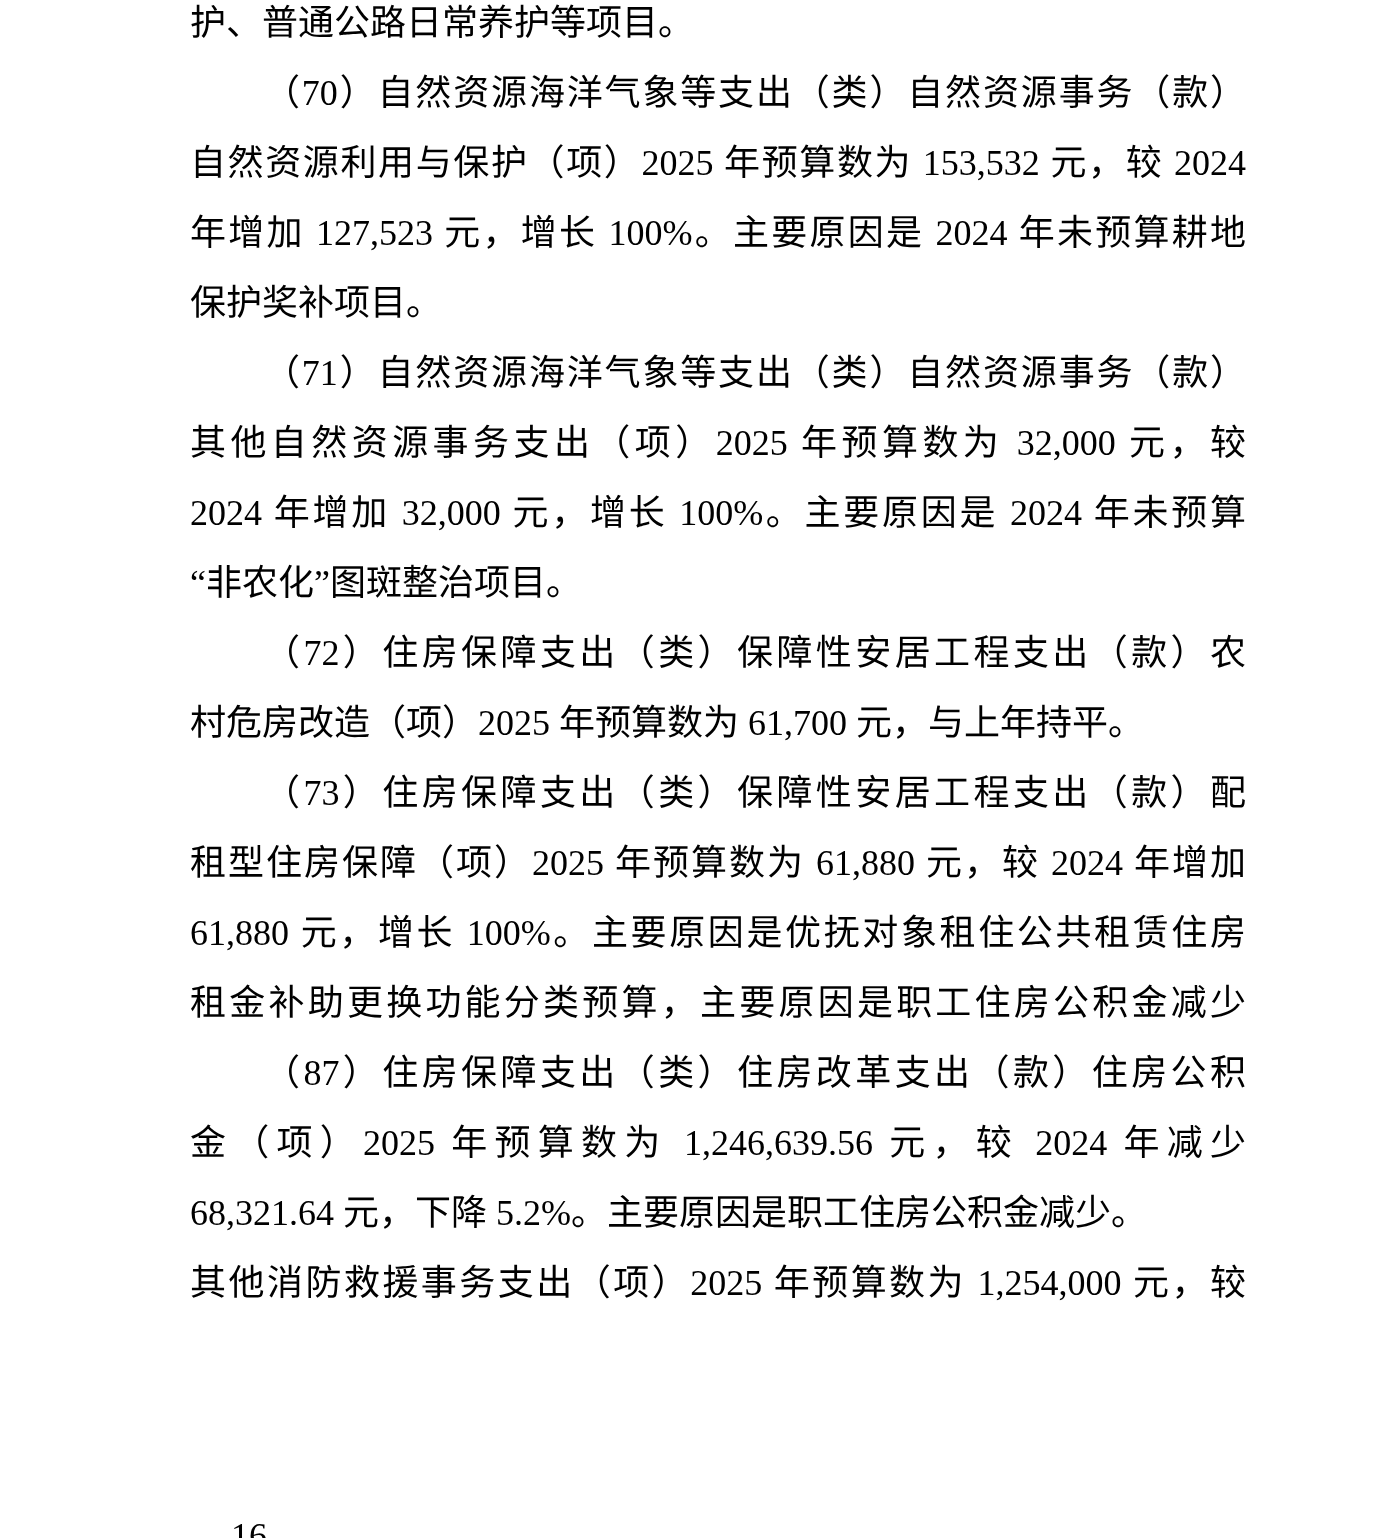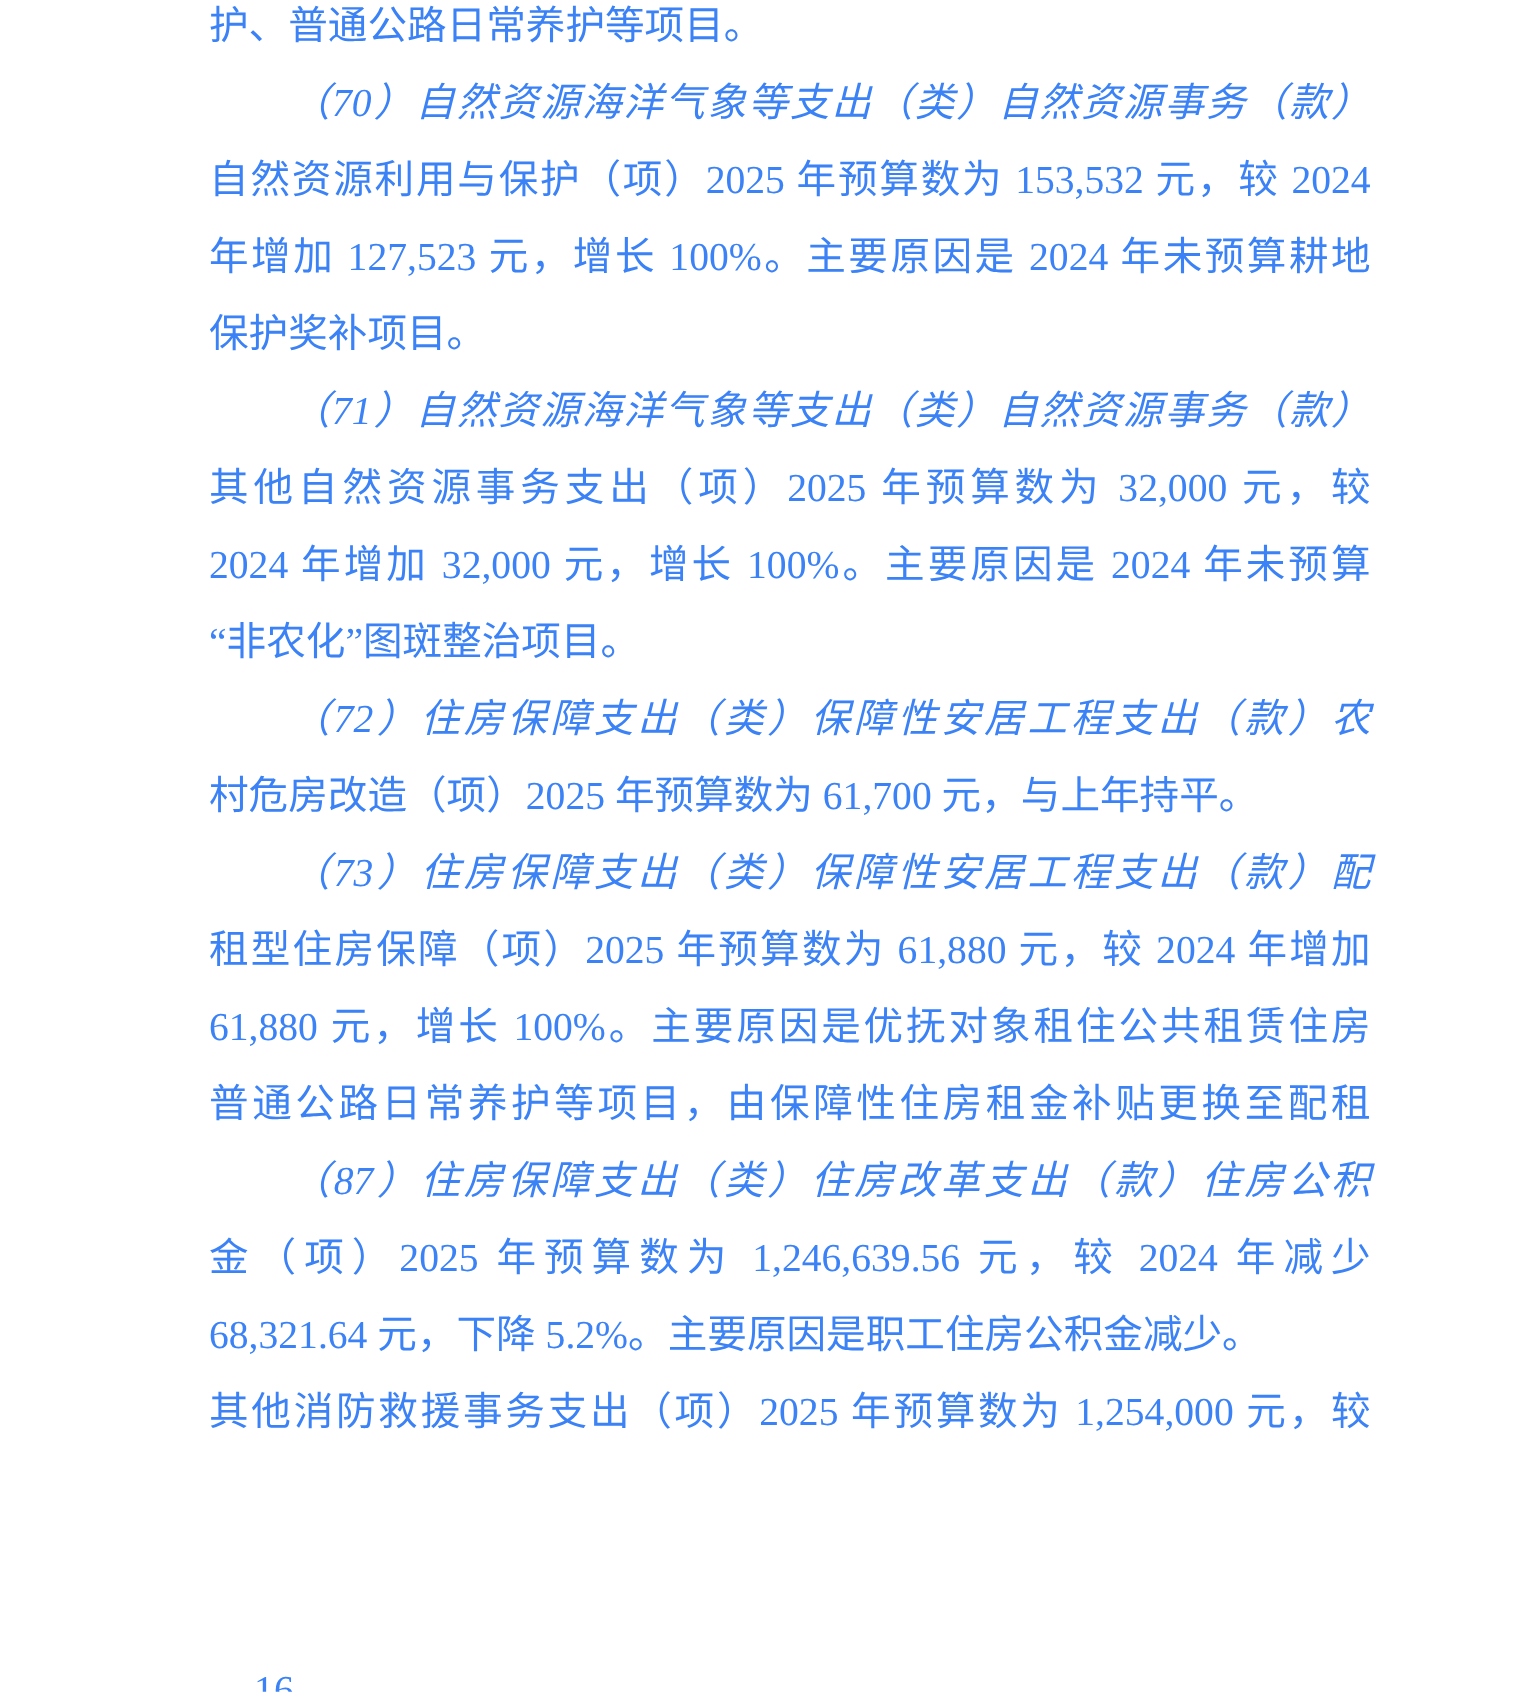--- a/index.html
+++ b/index.html
@@ -10,21 +10,21 @@
     width: 1399px;
     height: 1538px;
     background: #ffffff;
     overflow: hidden;
   }
   .page {
     position: relative;
     width: 1399px;
     height: 1538px;
     background: #ffffff;
-    color: #3b82f6;
+    color: #000000;
     overflow: hidden;
     font-family: "Liberation Serif", "DejaVu Serif", serif;
   }
   .content {
     position: absolute;
     left: 190px;
     top: -12px;
     width: 1056px;
     font-size: 36px;
     line-height: 70px;
@@ -33,21 +33,20 @@
     text-align: justify;
     text-align-last: justify;
     text-justify: inter-character;
     white-space: normal;
   }
   .line.end {
     text-align-last: left;
   }
   .line.indent {
     text-indent: 74px;
-    font-style: italic;
   }
   .footer {
     position: absolute;
     left: 186px;
     top: 1501px;
     font-size: 36px;
     line-height: 70px;
     white-space: nowrap;
   }
 </style>
@@ -63,20 +62,20 @@
       <div class="line end">保护奖补项目。</div>
       <div class="line indent">（71）自然资源海洋气象等支出（类）自然资源事务（款）</div>
       <div class="line">其他自然资源事务支出（项）2025 年预算数为 32,000 元，较</div>
       <div class="line">2024 年增加 32,000 元，增长 100%。主要原因是 2024 年未预算</div>
       <div class="line end">“非农化”图斑整治项目。</div>
       <div class="line indent">（72）住房保障支出（类）保障性安居工程支出（款）农</div>
       <div class="line end">村危房改造（项）2025 年预算数为 61,700 元，与上年持平。</div>
       <div class="line indent">（73）住房保障支出（类）保障性安居工程支出（款）配</div>
       <div class="line">租型住房保障（项）2025 年预算数为 61,880 元，较 2024 年增加</div>
       <div class="line">61,880 元，增长 100%。主要原因是优抚对象租住公共租赁住房</div>
-      <div class="line">普通公路日常养护等项目，由保障性住房租金补贴更换至配租</div>
+      <div class="line">租金补助更换功能分类预算，主要原因是职工住房公积金减少</div>
       <div class="line indent">（87）住房保障支出（类）住房改革支出（款）住房公积</div>
       <div class="line">金（项）2025 年预算数为 1,246,639.56 元，较 2024 年减少</div>
       <div class="line end">68,321.64 元，下降 5.2%。主要原因是职工住房公积金减少。</div>
       <div class="line">其他消防救援事务支出（项）2025 年预算数为 1,254,000 元，较</div>
     </main>
   <div class="footer">— 16 —</div>
 </div>
 
 </body></html>

